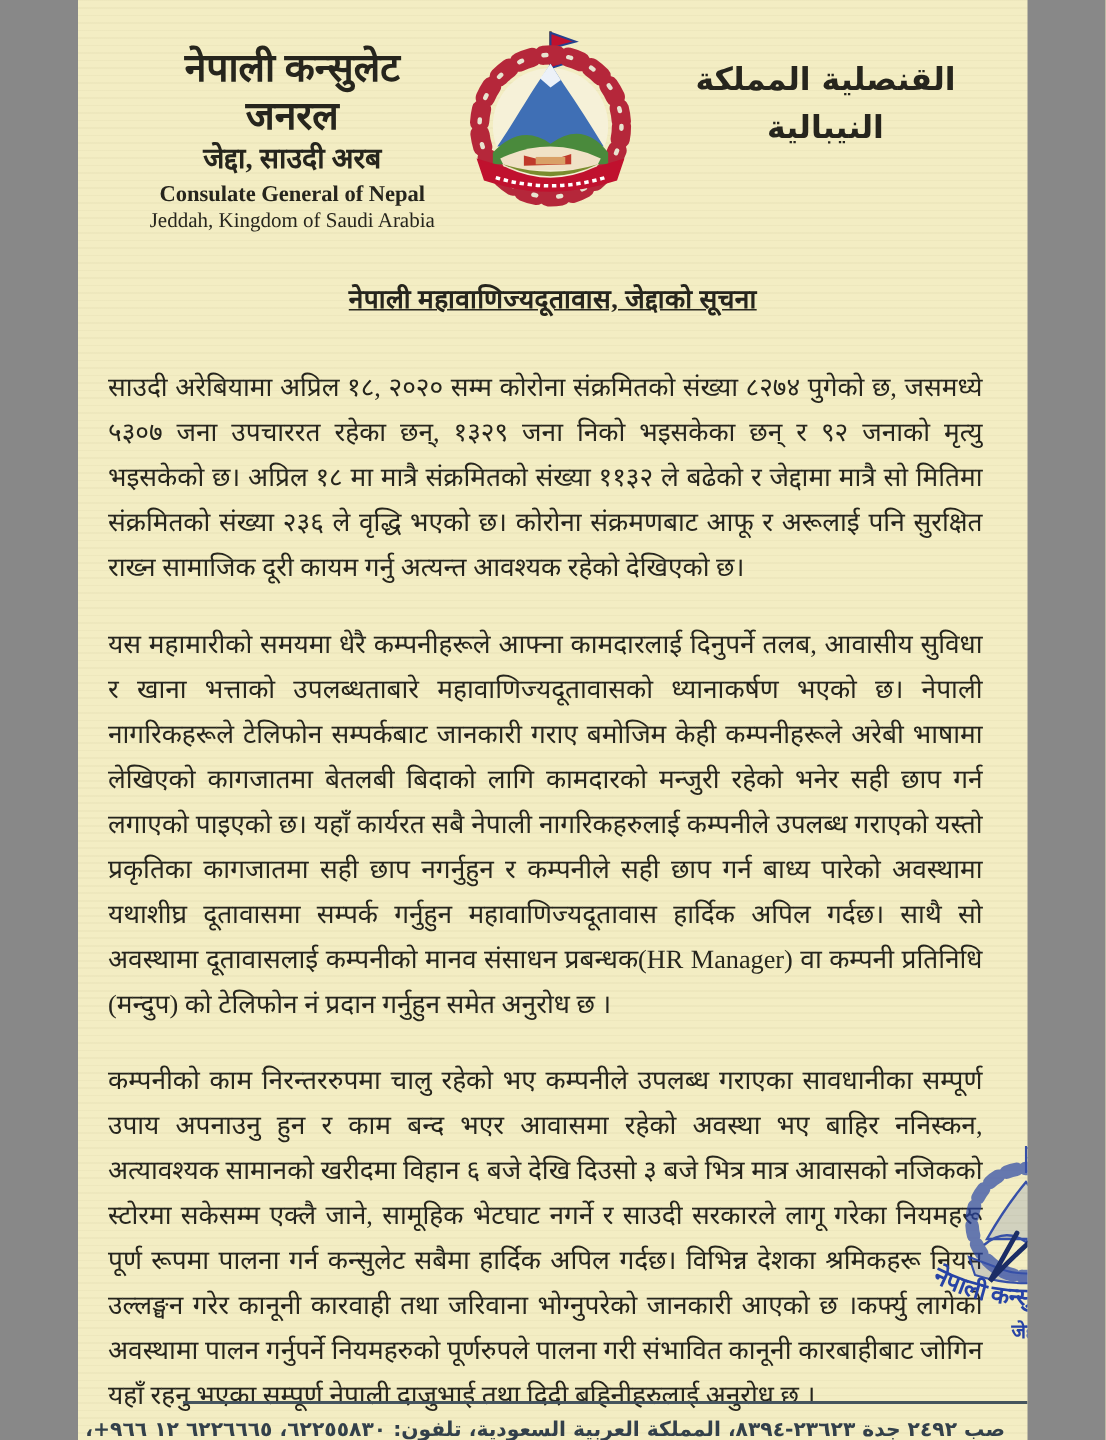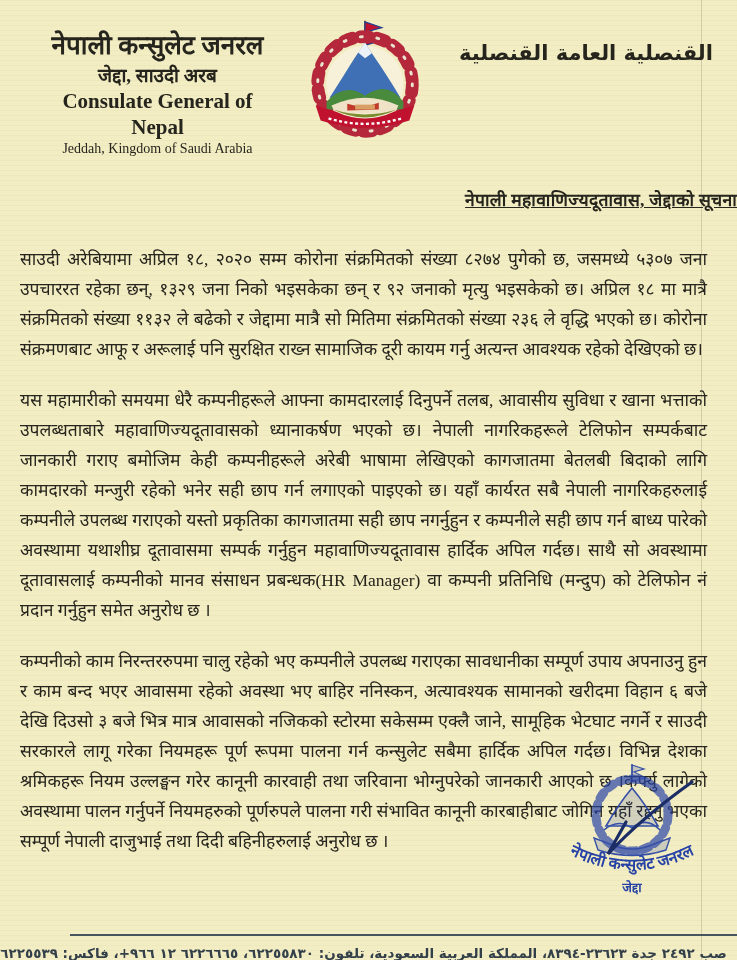--- a/index.html
+++ b/index.html
@@ -1,41 +1,41 @@
 <!DOCTYPE html>
 <html><head>
 <meta charset="utf-8">
 <style>
   html,body{margin:0;padding:0;}
   body{background:#888;}
   .page{
     position:relative;
-    width:737px;height:960px;
+    width:633px;height:960px;
     margin:0 auto;
     background:var(--paper,#f3edc3);
     background-image:repeating-linear-gradient(180deg, rgba(90,80,30,0.035) 0 1px, transparent 1px 5px);
     overflow:hidden;
     font-family:"Liberation Serif","DejaVu Serif",serif;
     color:var(--ink,#26251d);
   }
   .crease{position:absolute;top:0;bottom:0;width:1px;background:rgba(60,60,40,.18);}
   
   .header{display:flex;justify-content:space-between;align-items:flex-start;padding:16px 20px 0 40px;}
   .hdr-left{width:235px;text-align:center;line-height:1.22;margin-top:14px;}
   .hdr-left .np1{font-size:26px;font-weight:bold;}
   .hdr-left .np2{font-size:19px;font-weight:bold;margin-top:2px;}
-  .hdr-left .en1{font-size:21px;font-weight:bold;margin-top:2px;}
+  .hdr-left .en1{font-size:15px;font-weight:bold;margin-top:2px;}
   .hdr-left .en2{font-size:14px;}
   .hdr-emblem{width:150px;display:flex;justify-content:center;margin-top:2px;}
   .hdr-right{width:262px;text-align:center;direction:rtl;margin-top:22px;font-family:"DejaVu Sans","Liberation Sans",sans-serif;}
   .hdr-right .ar1{font-size:21px;font-weight:bold;line-height:1.5;}
   .hdr-right .ar2{font-size:16.5px;font-weight:bold;line-height:1.7;}
   
   .notice-title{
-    text-align:right;font-size:17.5px;font-weight:bold;
+    text-align:center;font-size:17.5px;font-weight:bold;
     text-decoration:underline;margin-top:30px;letter-spacing:.3px;
   }
   
   .body-text{padding:0 30px 0 20px;}
   .body-text p{
     font-size:17.5px;line-height:30px;text-align:justify;
     margin:0 0 21px 0;
   }
   .body-text p:first-child{margin-top:33px;}
   
@@ -86,21 +86,21 @@
         <path d="M60,87 L80,87 L80,92 L60,92 Z" fill="#d9a066"></path>
 
         <path d="M38,92 Q70,108 102,92 Q70,102 38,92 Z" fill="#7a8c2e"></path>
 
         <path d="M20,88 L40,94 Q70,108 100,94 L120,88 L115,103 Q70,118 25,103 Z" fill="#c0112e"></path>
         <path d="M33,101 Q70,112 107,101" fill="none" stroke="#ffffff" stroke-width="2.4" stroke-dasharray="3 2.5"></path>
       </svg>
     </div>
 
     <div class="hdr-right">
-      <div class="ar1">القنصلية العامة القنصلية</div>
+      <div class="ar1">القنصلية المملكة النيبالية</div>
     </div>
   </div>
 
   <div class="notice-title">नेपाली महावाणिज्यदूतावास, जेद्दाको सूचना</div>
 
   <div class="body-text">
     <p>साउदी अरेबियामा अप्रिल १८, २०२० सम्म कोरोना संक्रमितको संख्या ८२७४ पुगेको छ, जसमध्ये ५३०७ जना उपचाररत रहेका छन्, १३२९ जना निको भइसकेका छन् र ९२ जनाको मृत्यु भइसकेको छ। अप्रिल १८ मा मात्रै संक्रमितको संख्या ११३२ ले बढेको र जेद्दामा मात्रै सो मितिमा संक्रमितको संख्या २३६ ले वृद्धि भएको छ। कोरोना संक्रमणबाट आफू र अरूलाई पनि सुरक्षित राख्न सामाजिक दूरी कायम गर्नु अत्यन्त आवश्यक रहेको देखिएको छ।</p>
     <p>यस महामारीको समयमा धेरै कम्पनीहरूले आफ्ना कामदारलाई दिनुपर्ने तलब, आवासीय सुविधा र खाना भत्ताको उपलब्धताबारे महावाणिज्यदूतावासको ध्यानाकर्षण भएको छ। नेपाली नागरिकहरूले टेलिफोन सम्पर्कबाट जानकारी गराए बमोजिम केही कम्पनीहरूले अरेबी भाषामा लेखिएको कागजातमा बेतलबी बिदाको लागि कामदारको मन्जुरी रहेको भनेर सही छाप गर्न लगाएको पाइएको छ। यहाँ कार्यरत सबै नेपाली नागरिकहरुलाई कम्पनीले उपलब्ध गराएको यस्तो प्रकृतिका कागजातमा सही छाप नगर्नुहुन र कम्पनीले सही छाप गर्न बाध्य पारेको अवस्थामा यथाशीघ्र दूतावासमा सम्पर्क गर्नुहुन महावाणिज्यदूतावास हार्दिक अपिल गर्दछ। साथै सो अवस्थामा दूतावासलाई कम्पनीको मानव संसाधन प्रबन्धक(HR Manager)  वा कम्पनी प्रतिनिधि (मन्दुप) को टेलिफोन नं प्रदान गर्नुहुन समेत अनुरोध छ ।</p>
     <p>कम्पनीको काम निरन्तररुपमा चालु रहेको भए कम्पनीले उपलब्ध गराएका सावधानीका सम्पूर्ण उपाय अपनाउनु हुन र काम बन्द भएर आवासमा रहेको अवस्था भए बाहिर ननिस्कन, अत्यावश्यक सामानको खरीदमा विहान ६ बजे देखि दिउसो ३ बजे भित्र मात्र आवासको नजिकको स्टोरमा सकेसम्म एक्लै जाने, सामूहिक भेटघाट नगर्ने र साउदी सरकारले लागू गरेका नियमहरू पूर्ण रूपमा पालना गर्न कन्सुलेट सबैमा हार्दिक अपिल गर्दछ। विभिन्न देशका श्रमिकहरू नियम उल्लङ्घन गरेर कानूनी कारवाही तथा जरिवाना भोग्नुपरेको जानकारी आएको छ ।कर्फ्यु लागेको अवस्थामा पालन गर्नुपर्ने नियमहरुको पूर्णरुपले पालना गरी संभावित कानूनी कारबाहीबाट जोगिन यहाँ रहनु भएका सम्पूर्ण नेपाली दाजुभाई तथा दिदी बहिनीहरुलाई अनुरोध छ ।</p>
   </div>

